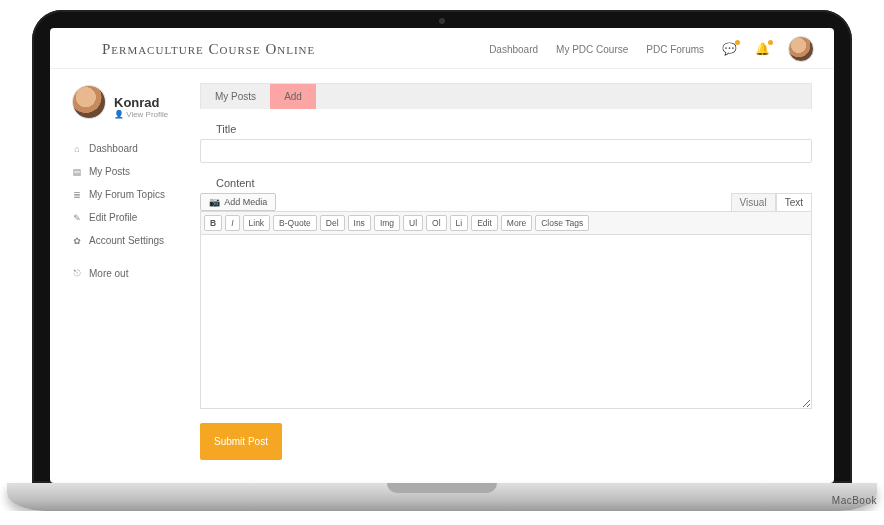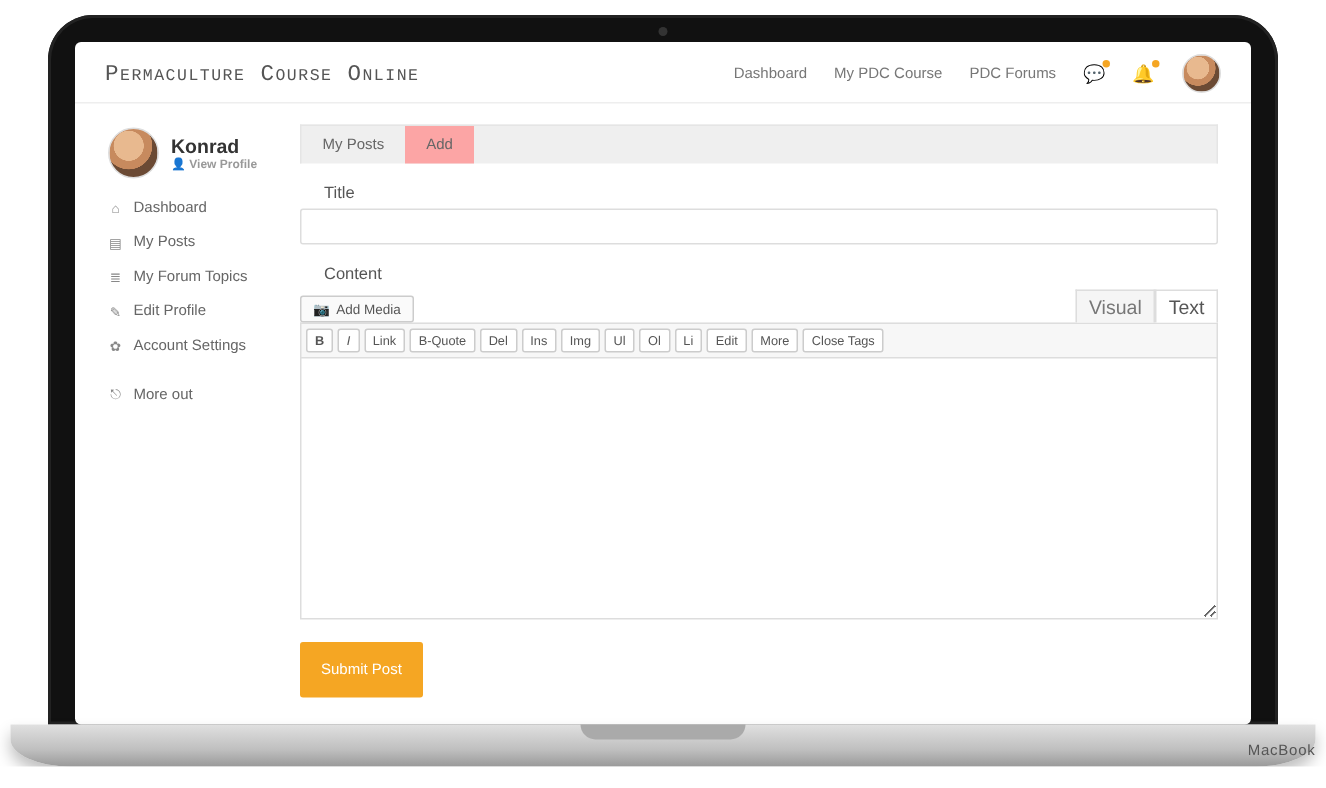--- a/index.html
+++ b/index.html
@@ -65,25 +65,26 @@
 
   
   .topbar {
     display: flex;
     align-items: center;
     justify-content: space-between;
     padding: 8px 20px 6px 20px;
     border-bottom: 1px solid #eee;
   }
   .brand {
-    font-family: Liberation Mono, monospace;
+    font-family: Liberation Serif, serif;
     font-size: 15px;
     font-variant: small-caps;
     letter-spacing: 1px;
     color: #555;
+    margin-left: 32px;
   }
   .topnav {
     display: flex;
     align-items: center;
     gap: 18px;
     font-size: 10px;
     color: #777;
   }
   .topnav a { color: #777; text-decoration: none; cursor: pointer; }
   .icon-btn { font-size: 12px; color: #555; cursor: pointer; position: relative; }
@@ -109,34 +110,33 @@
     overflow: hidden;
   }
   .sidebar {
     width: 150px;
     padding: 16px 10px 10px 22px;
     font-size: 10px;
     color: #666;
   }
   .profile-block {
     display: flex;
-    align-items: center;
+    align-items: flex-end;
     gap: 8px;
-    margin-bottom: 8px;
+    margin-bottom: 18px;
   }
   .profile-block .name {
     font-size: 13px;
     font-weight: 600;
     color: #333;
   }
   .profile-block .view {
     font-size: 8px;
     color: #999;
     cursor: pointer;
-    font-weight: bold;
   }
   .side-list { list-style: none; }
   .side-list li {
     display: flex;
     align-items: center;
     gap: 7px;
     padding: 6px 0;
     cursor: pointer;
     color: #666;
   }
@@ -191,21 +191,21 @@
     padding: 3px 8px;
     border-radius: 2px;
     cursor: pointer;
     display: inline-flex;
     align-items: center;
     gap: 4px;
     color: #555;
   }
   .mode-tabs {
     display: flex;
-    font-size: 13px;
+    font-size: 10px;
   }
   .mode-tab {
     border: 1px solid #ddd;
     border-bottom: none;
     padding: 3px 8px;
     background: #f5f5f5;
     color: #777;
     cursor: pointer;
   }
   .mode-tab.active {

